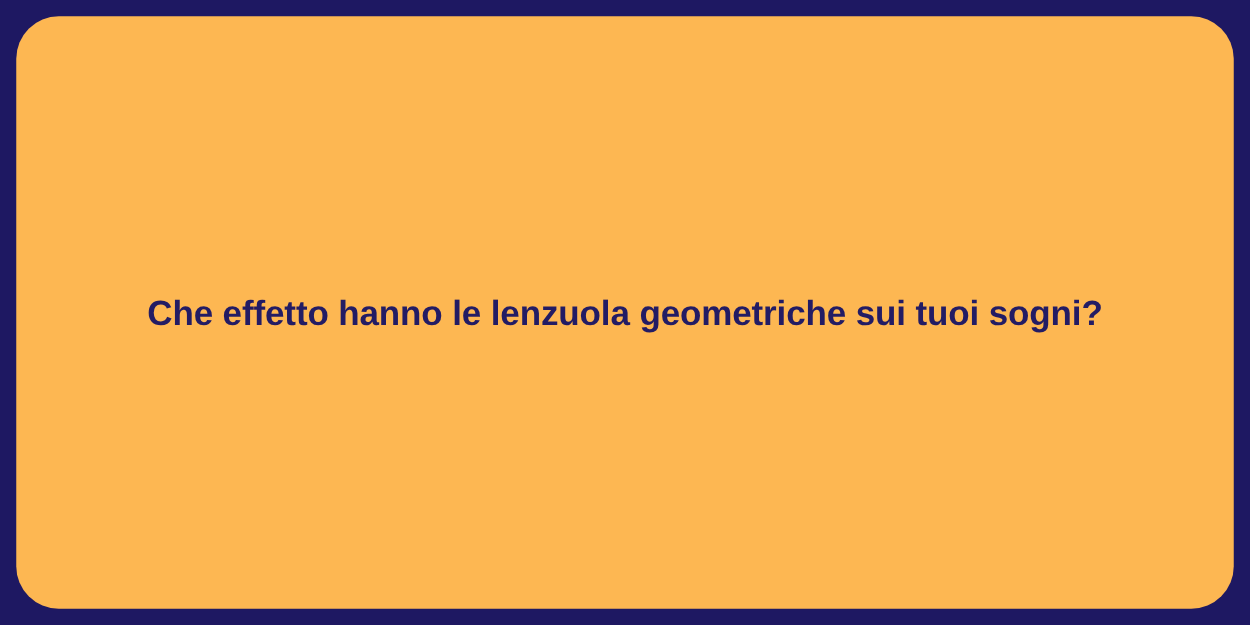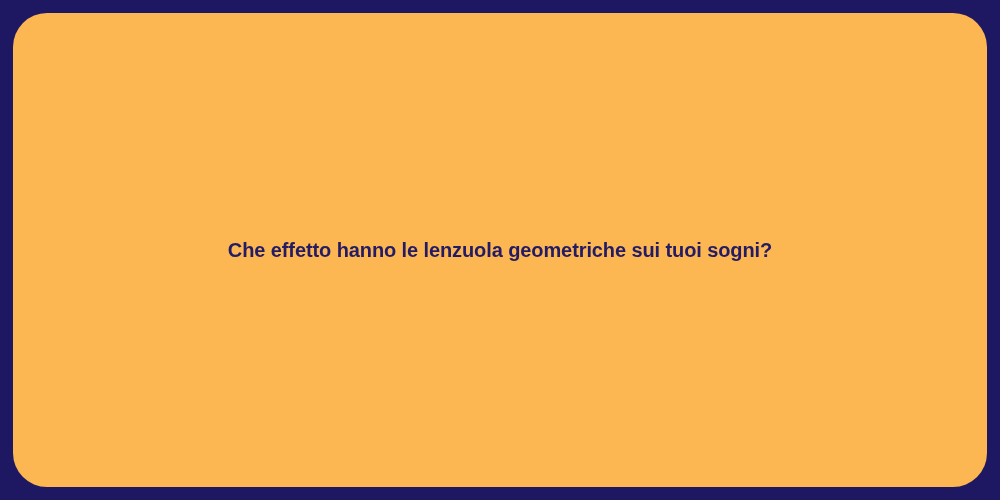--- a/index.html
+++ b/index.html
@@ -40,21 +40,21 @@
     overflow: hidden;
   }
 
   
   .headline {
     margin: 0;
     padding: 0 24px;
     text-align: center;
     color: #231c64;
     font-family: "Liberation Sans", sans-serif;
-    font-size: 20px;
+    font-size: 28px;
     font-weight: bold;
     letter-spacing: -0.1px;
     line-height: 1.25;
     white-space: nowrap;
   }
 </style>
 </head>
 <body style="background: rgb(30, 24, 98);">
 
 <div class="card-frame" style="background: rgb(30, 24, 98);">

